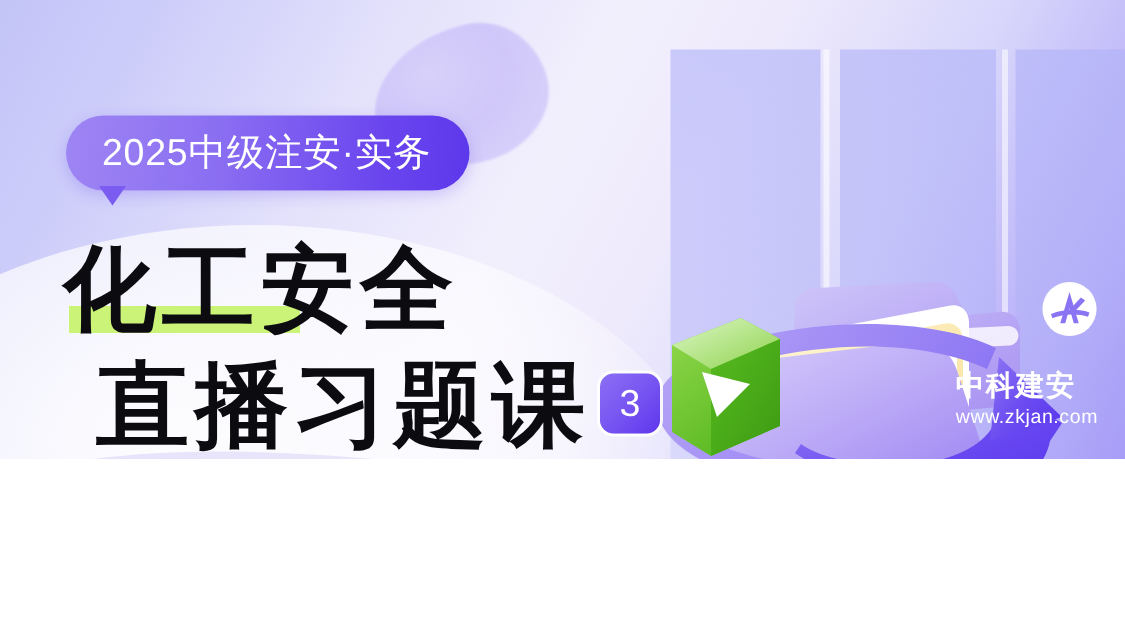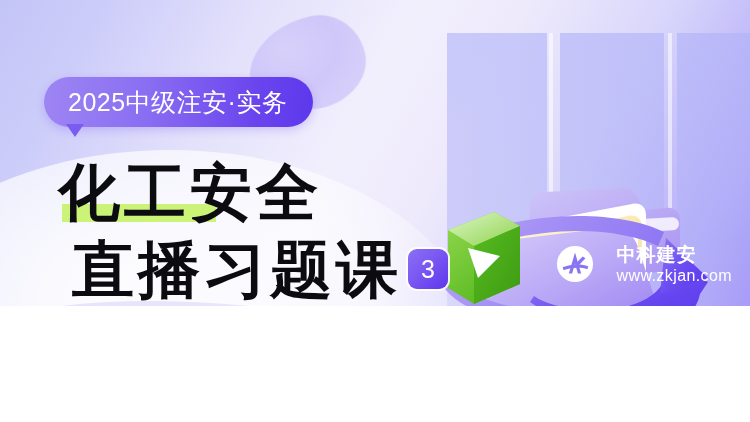--- a/index.html
+++ b/index.html
@@ -107,21 +107,20 @@
     position: absolute;
     left: 42px;
     top: 146px;
     width: 420px;
   }
   .hl-row {
     position: relative;
     height: 82px;
     display: flex;
     align-items: flex-end;
-    margin-left: 16px;
   }
   .hl-text {
     position: relative;
     z-index: 2;
     font-family: "DejaVu Serif", "Liberation Serif", serif;
     font-weight: 700;
     font-size: 62px;
     line-height: 70px;
     letter-spacing: 4px;
     color: #0b0b10;
@@ -164,34 +163,35 @@
     width: 330px;
     height: 280px;
   }
 
   
   .logo {
     position: absolute;
     right: 18px;
     bottom: 22px;
     display: flex;
-    align-items: flex-start;
+    align-items: flex-end;
     gap: 23px;
+    flex-direction: column;
   }
   .logo-mark { width: 38px; height: 38px; flex: none; }
   .logo-txt { display: flex; flex-direction: column; line-height: 1; }
   .logo-name {
     color: #ffffff;
     font-size: 19px;
     font-weight: 700;
     letter-spacing: 1px;
   }
   .logo-url {
     color: #ffffff;
-    font-size: 16px;
+    font-size: 13px;
     letter-spacing: .4px;
     margin-top: 4px;
   }
 </style>
 </head>
 <body>
 
 <div class="banner">
 
   <div class="bg-layer bg-blob"></div>

